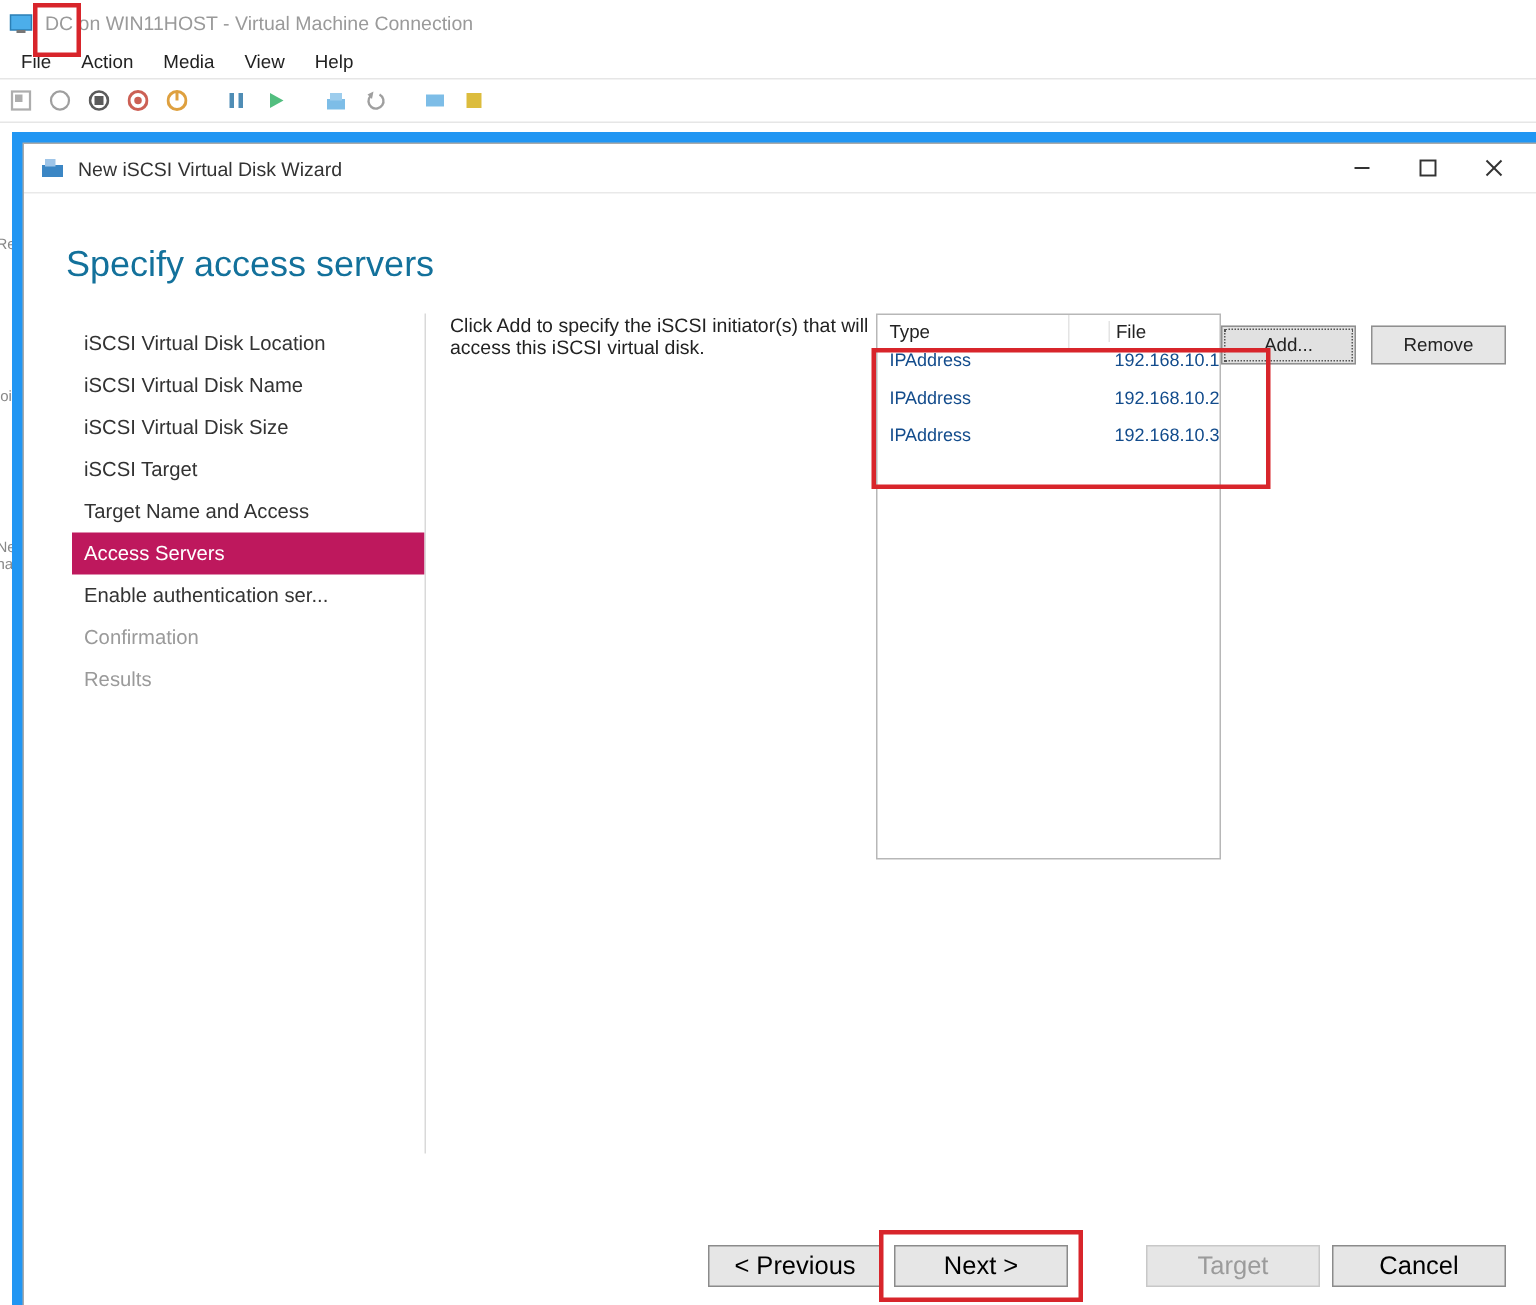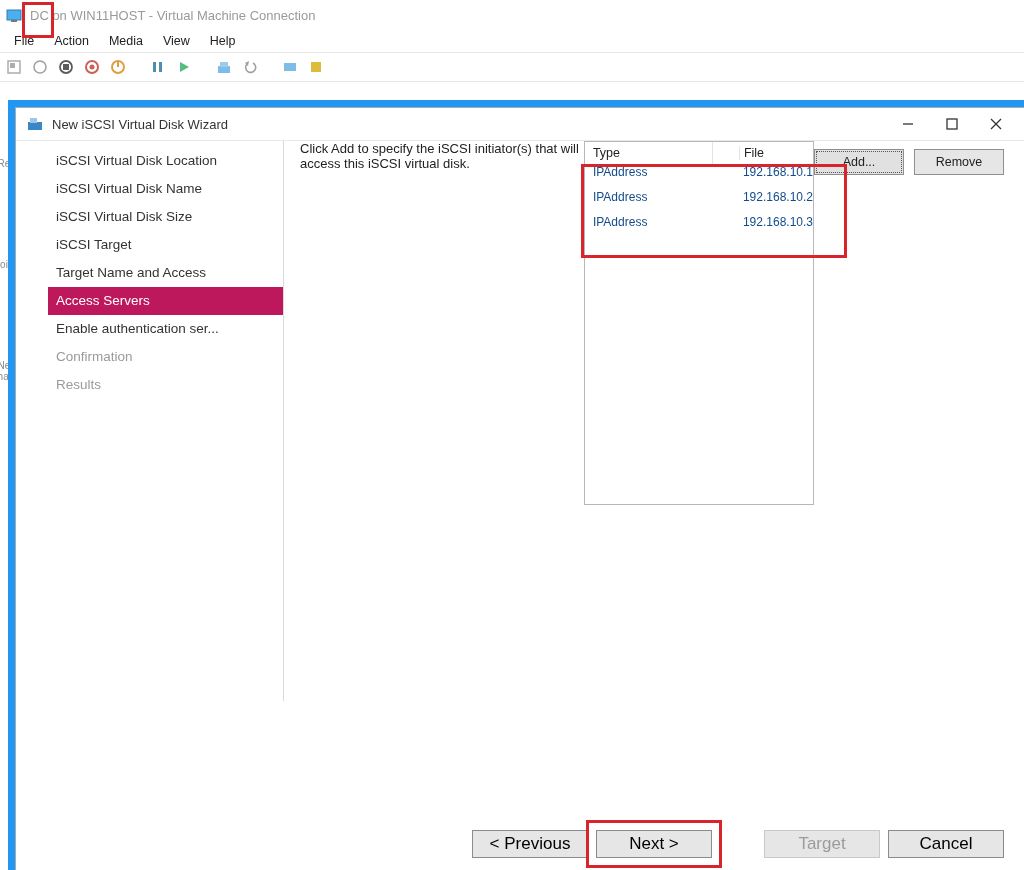--- a/index.html
+++ b/index.html
@@ -8,21 +8,21 @@
   .vm-titlebar{height:30px;display:flex;align-items:center;padding-left:6px;color:#9a9a9a;}
   .vm-icon{width:16px;height:16px;display:inline-flex;align-items:center;justify-content:center;margin-right:8px;}
   .vm-menubar{height:22px;display:flex;align-items:center;padding-left:4px;font-size:12.5px;color:#222;}
   .vm-menubar span{padding:0 10px;}
   .vm-toolbar{height:28px;display:flex;align-items:center;gap:6px;padding-left:4px;border-top:1px solid #e6e6e6;border-bottom:1px solid #e6e6e6;}
   .tb-icon{width:20px;height:20px;display:flex;align-items:center;justify-content:center;opacity:.8;}
   .hl-red-small{position:absolute;left:22px;top:2px;width:26px;height:30px;border:3px solid #d8252b;z-index:50;}
   .left-strip{position:absolute;left:0;top:88px;bottom:0;width:8px;display:flex;flex-direction:column;overflow:hidden;font-size:10px;color:#888;align-items:center;}
   .left-strip div{margin:70px 0 20px;}
   
-  .client-area{position:absolute;left:8px;top:88px;right:0;bottom:0;background:#2196f3;margin-top:12px;}
+  .client-area{position:absolute;left:8px;top:88px;right:0;bottom:0;background:#2196f3;}
   .wizard-window{position:absolute;left:8px;top:8px;right:0;bottom:0;background:#fff;
     box-shadow:0 0 0 1px #aaa;}
   
   .wz-titlebar{height:32px;display:flex;align-items:center;padding:0 6px 0 10px;border-bottom:1px solid #e9e9e9;}
   .wz-title-icon{width:18px;height:18px;margin-right:8px;display:flex;align-items:center;justify-content:center;}
   .wz-title{font-size:13px;color:#333;}
   .wz-title-spacer{flex:1;}
   .wz-cb{width:44px;height:32px;display:flex;align-items:center;justify-content:center;color:#333;}
   
   .wz-heading{font-size:24px;font-weight:300;color:#13719b;padding:34px 0 18px 28px;}
@@ -175,20 +175,21 @@
           </svg>
         </span>
       <span class="wz-cb">
           <svg width="12" height="12">
             <line x1="1" y1="1" x2="11" y2="11" stroke="#333" stroke-width="1.3"></line>
             <line x1="11" y1="1" x2="1" y2="11" stroke="#333" stroke-width="1.3"></line>
           </svg>
         </span>
     </div>
 
+    <div class="wz-heading">Specify access servers</div>
 
     <div class="wz-body">
       <div class="wz-nav">
         <div class="wz-nav-item">iSCSI Virtual Disk Location</div>
         <div class="wz-nav-item">iSCSI Virtual Disk Name</div>
         <div class="wz-nav-item">iSCSI Virtual Disk Size</div>
         <div class="wz-nav-item">iSCSI Target</div>
         <div class="wz-nav-item">Target Name and Access</div>
         <div class="wz-nav-item selected">Access Servers</div>
         <div class="wz-nav-item">Enable authentication ser...</div>

